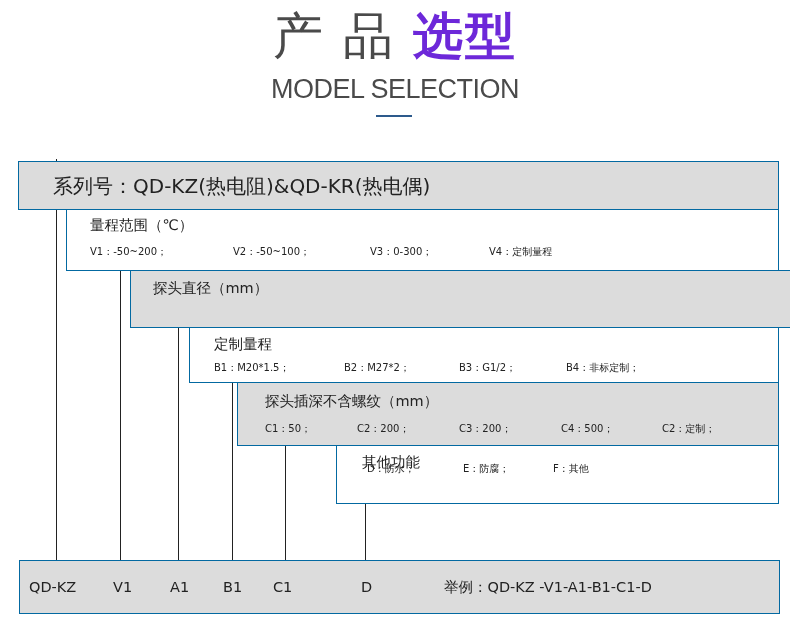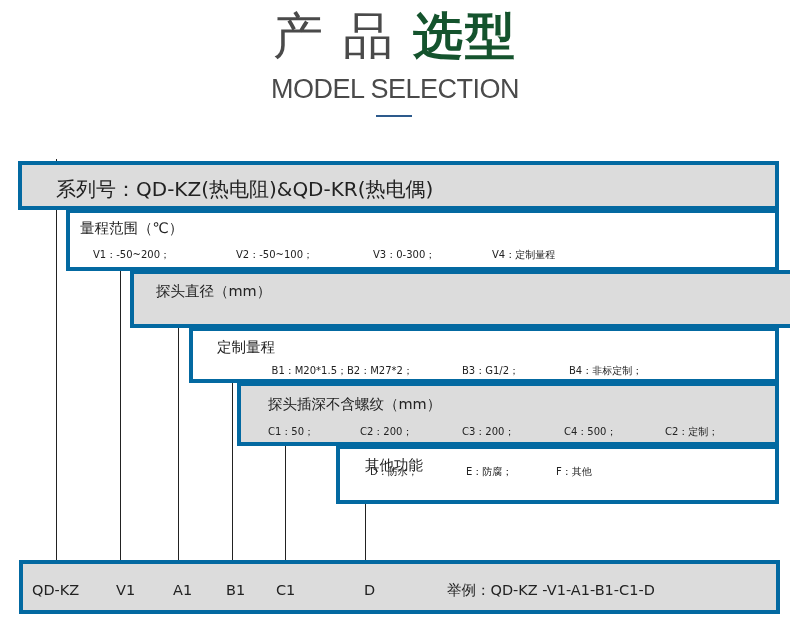--- a/index.html
+++ b/index.html
@@ -8,32 +8,32 @@
     background: #ffffff;
     font-family: "DejaVu Sans", "Liberation Sans", sans-serif;
     color: #2b2b2b;
   }
   .title-cn {
     position: absolute; left: 0; width: 790px; top: 6px; height: 60px;
     text-align: center; font-size: 50px; line-height: 60px; color: #3a3a3a;
     letter-spacing: 2px;
   }
   .title-cn .light { font-weight: 300; color: #4a4a4a; }
-  .title-cn .bold { font-weight: bold; color: #14532d; }
+  .title-cn .bold { font-weight: bold; color: #6d28d9; }
   .title-en {
     position: absolute; left: 0; width: 790px; top: 73px; height: 32px;
     text-align: center; font-size: 27px; line-height: 32px; color: #4a4a4a;
     font-family: "Liberation Sans", sans-serif; font-weight: normal; letter-spacing: -0.5px;
   }
   .title-bar {
     position: absolute; left: 376px; top: 115px; width: 36px; height: 2px; background: #2d5a8c;
   }
   .box {
     position: absolute; box-sizing: border-box;
-    border: 4px solid #0369a1; 
+    border: 1px solid #0369a1; 
   }
   .gray { background: #dcdcdc; }
   .white { background: #ffffff; }
   .vline { position: absolute; width: 1px; background: #222; }
   .series-label {
     position: absolute; left: 34px; top: 0; height: 48px; line-height: 48px;
     font-size: 20px; color: #222; white-space: nowrap;
   }
   .row-title {
     position: absolute; font-size: 14.5px; color: #222; white-space: nowrap;
@@ -61,34 +61,34 @@
 <div class="vline" style="left:178px; top:327px; height:233px;"></div>
 <div class="vline" style="left:232px; top:382px; height:178px;"></div>
 <div class="vline" style="left:285px; top:445px; height:115px;"></div>
 <div class="vline" style="left:365px; top:503px; height:57px;"></div>
 
 <div class="box gray" style="left:18px; top:161px; width:761px; height:49px;">
   <div class="series-label">系列号：QD-KZ(热电阻)&amp;QD-KR(热电偶)</div>
 </div>
 
 <div class="box white" style="left:66px; top:209px; width:713px; height:62px;">
-  <div class="row-title" style="left:10px; top:6px;">量程范围（℃）</div>
+  <div class="row-title" style="left:23px; top:6px;">量程范围（℃）</div>
   <div class="row-opts" style="left:23px; top:35px;">
     <span class="opt" style="width:143px;">V1：-50~200；</span><span class="opt" style="width:137px;">V2：-50~100；</span><span class="opt" style="width:119px;">V3：0-300；</span><span class="opt">V4：定制量程</span>
   </div>
 </div>
 
 <div class="box gray" style="left:130px; top:270px; width:742px; height:58px;">
   <div class="row-title" style="left:22px; top:8px;">探头直径（mm）</div>
 </div>
 
 <div class="box white" style="left:189px; top:327px; width:590px; height:56px;">
   <div class="row-title" style="left:24px; top:7px;">定制量程</div>
   <div class="row-opts" style="left:24px; top:33px;">
-    <span class="opt" style="width:130px;text-align:right;">B1：M20*1.5；</span><span class="opt" style="width:115px;">B2：M27*2；</span><span class="opt" style="width:107px;">B3：G1/2；</span><span class="opt">B4：非标定制；</span>
+    <span class="opt" style="width:130px;">B1：M20*1.5；</span><span class="opt" style="width:115px;">B2：M27*2；</span><span class="opt" style="width:107px;">B3：G1/2；</span><span class="opt">B4：非标定制；</span>
   </div>
 </div>
 
 <div class="box gray" style="left:237px; top:382px; width:542px; height:64px;">
   <div class="row-title" style="left:27px; top:9px;">探头插深不含螺纹（mm）</div>
   <div class="row-opts" style="left:27px; top:39px;">
     <span class="opt" style="width:92px;">C1：50；</span><span class="opt" style="width:102px;">C2：200；</span><span class="opt" style="width:102px;">C3：200；</span><span class="opt" style="width:101px;">C4：500；</span><span class="opt">C2：定制；</span>
   </div>
 </div>
 

